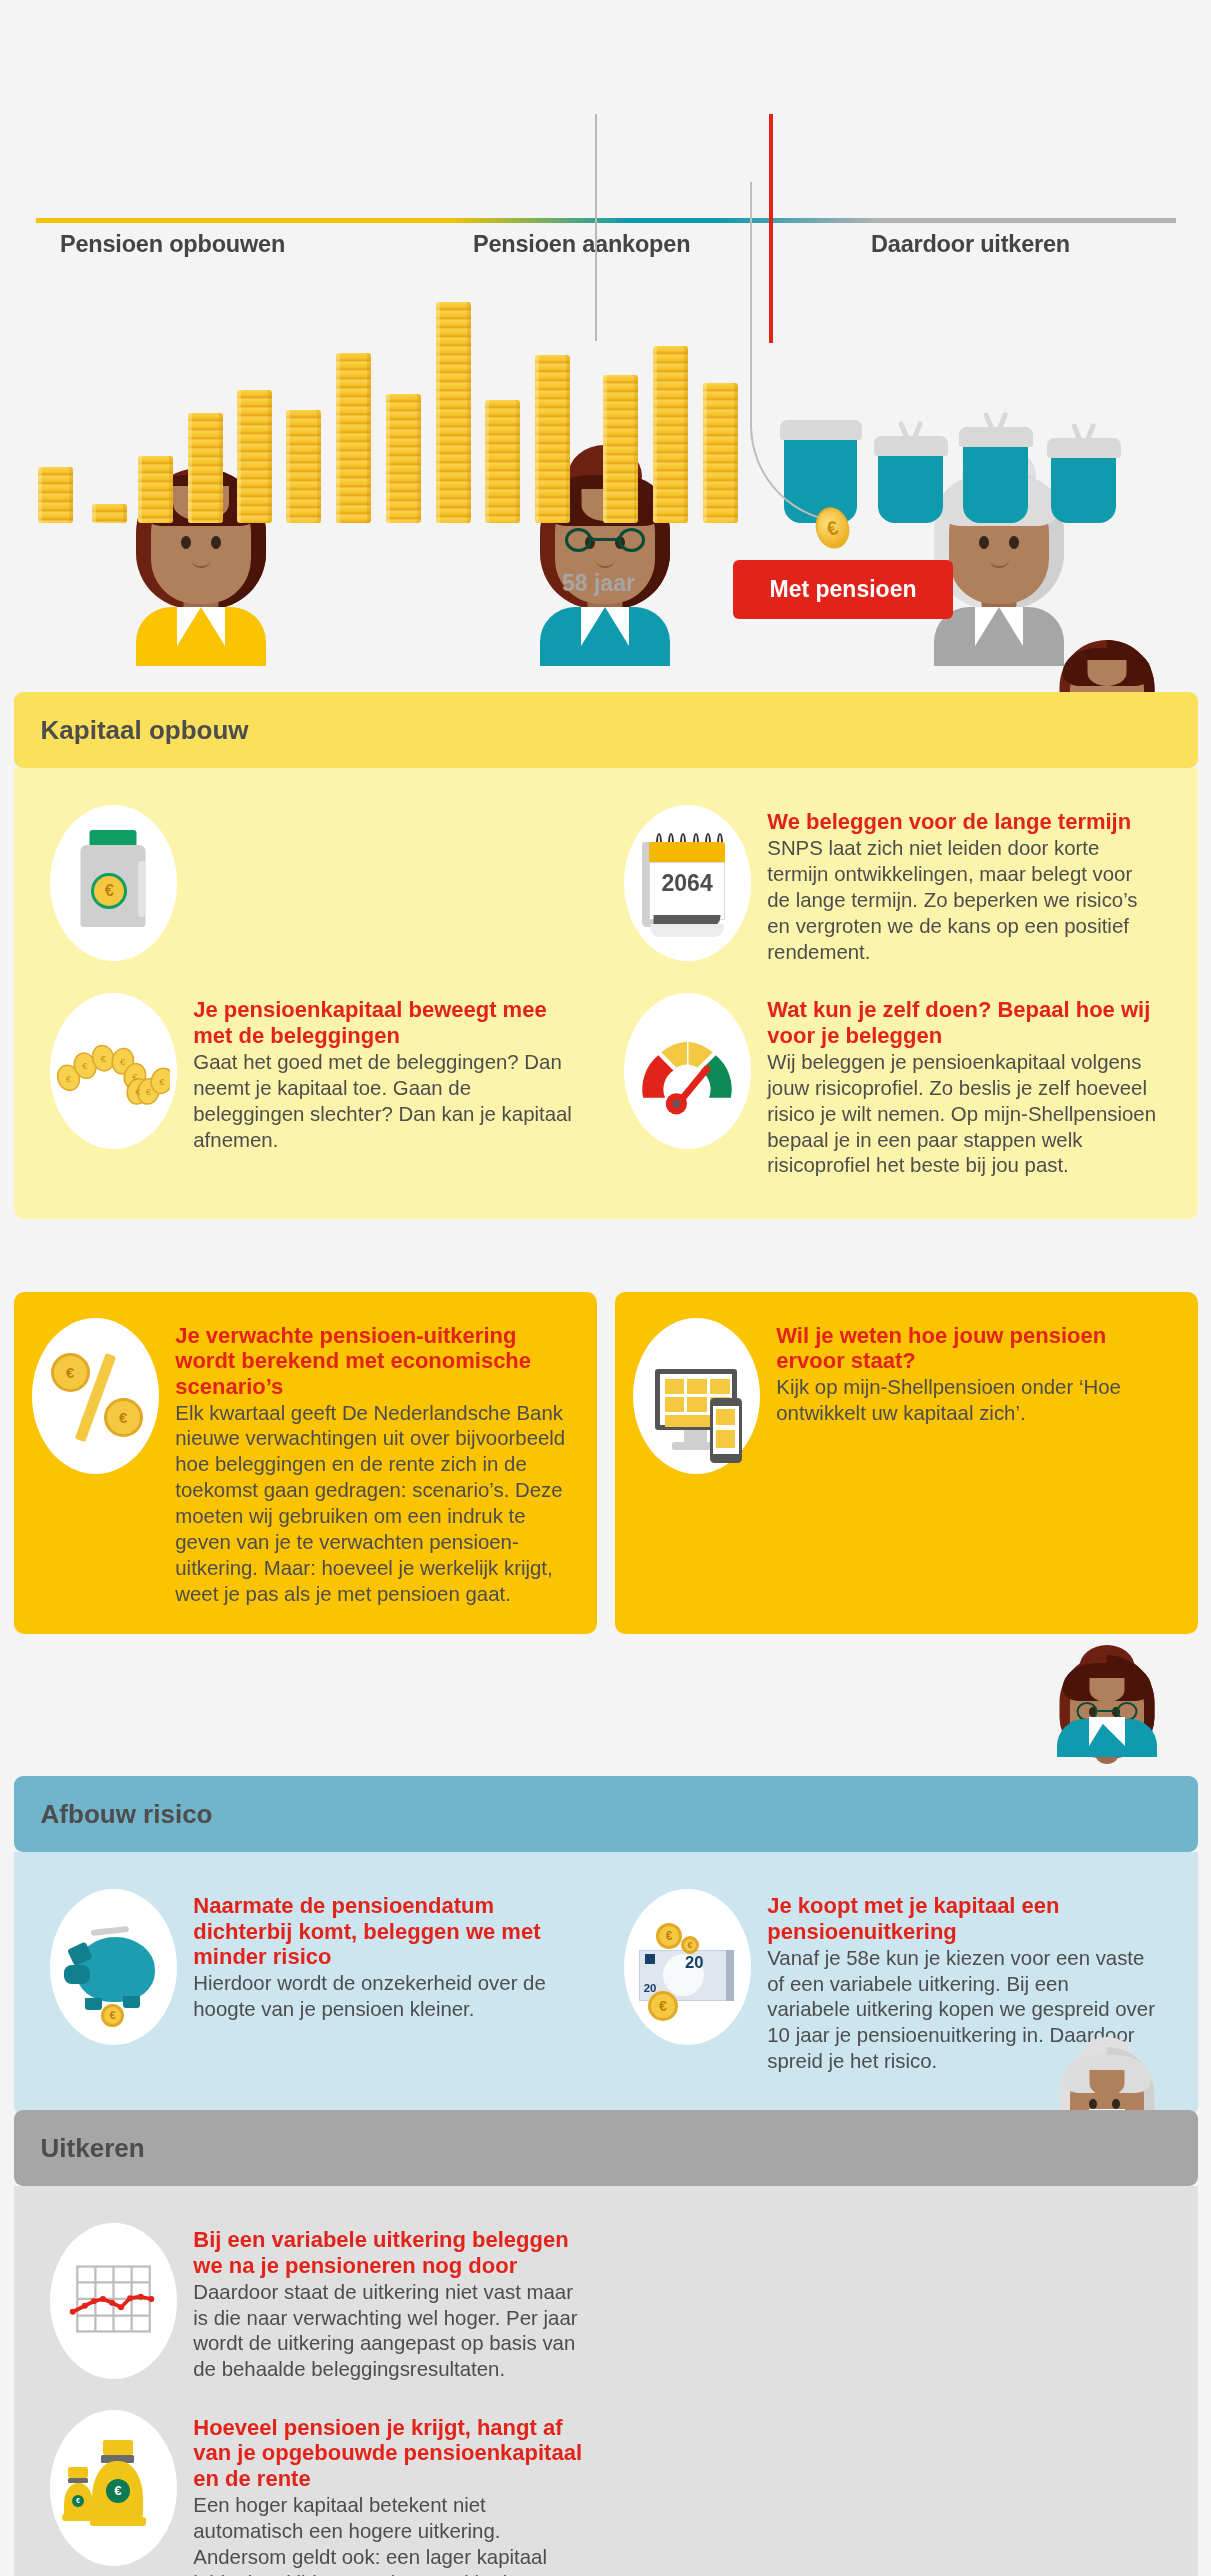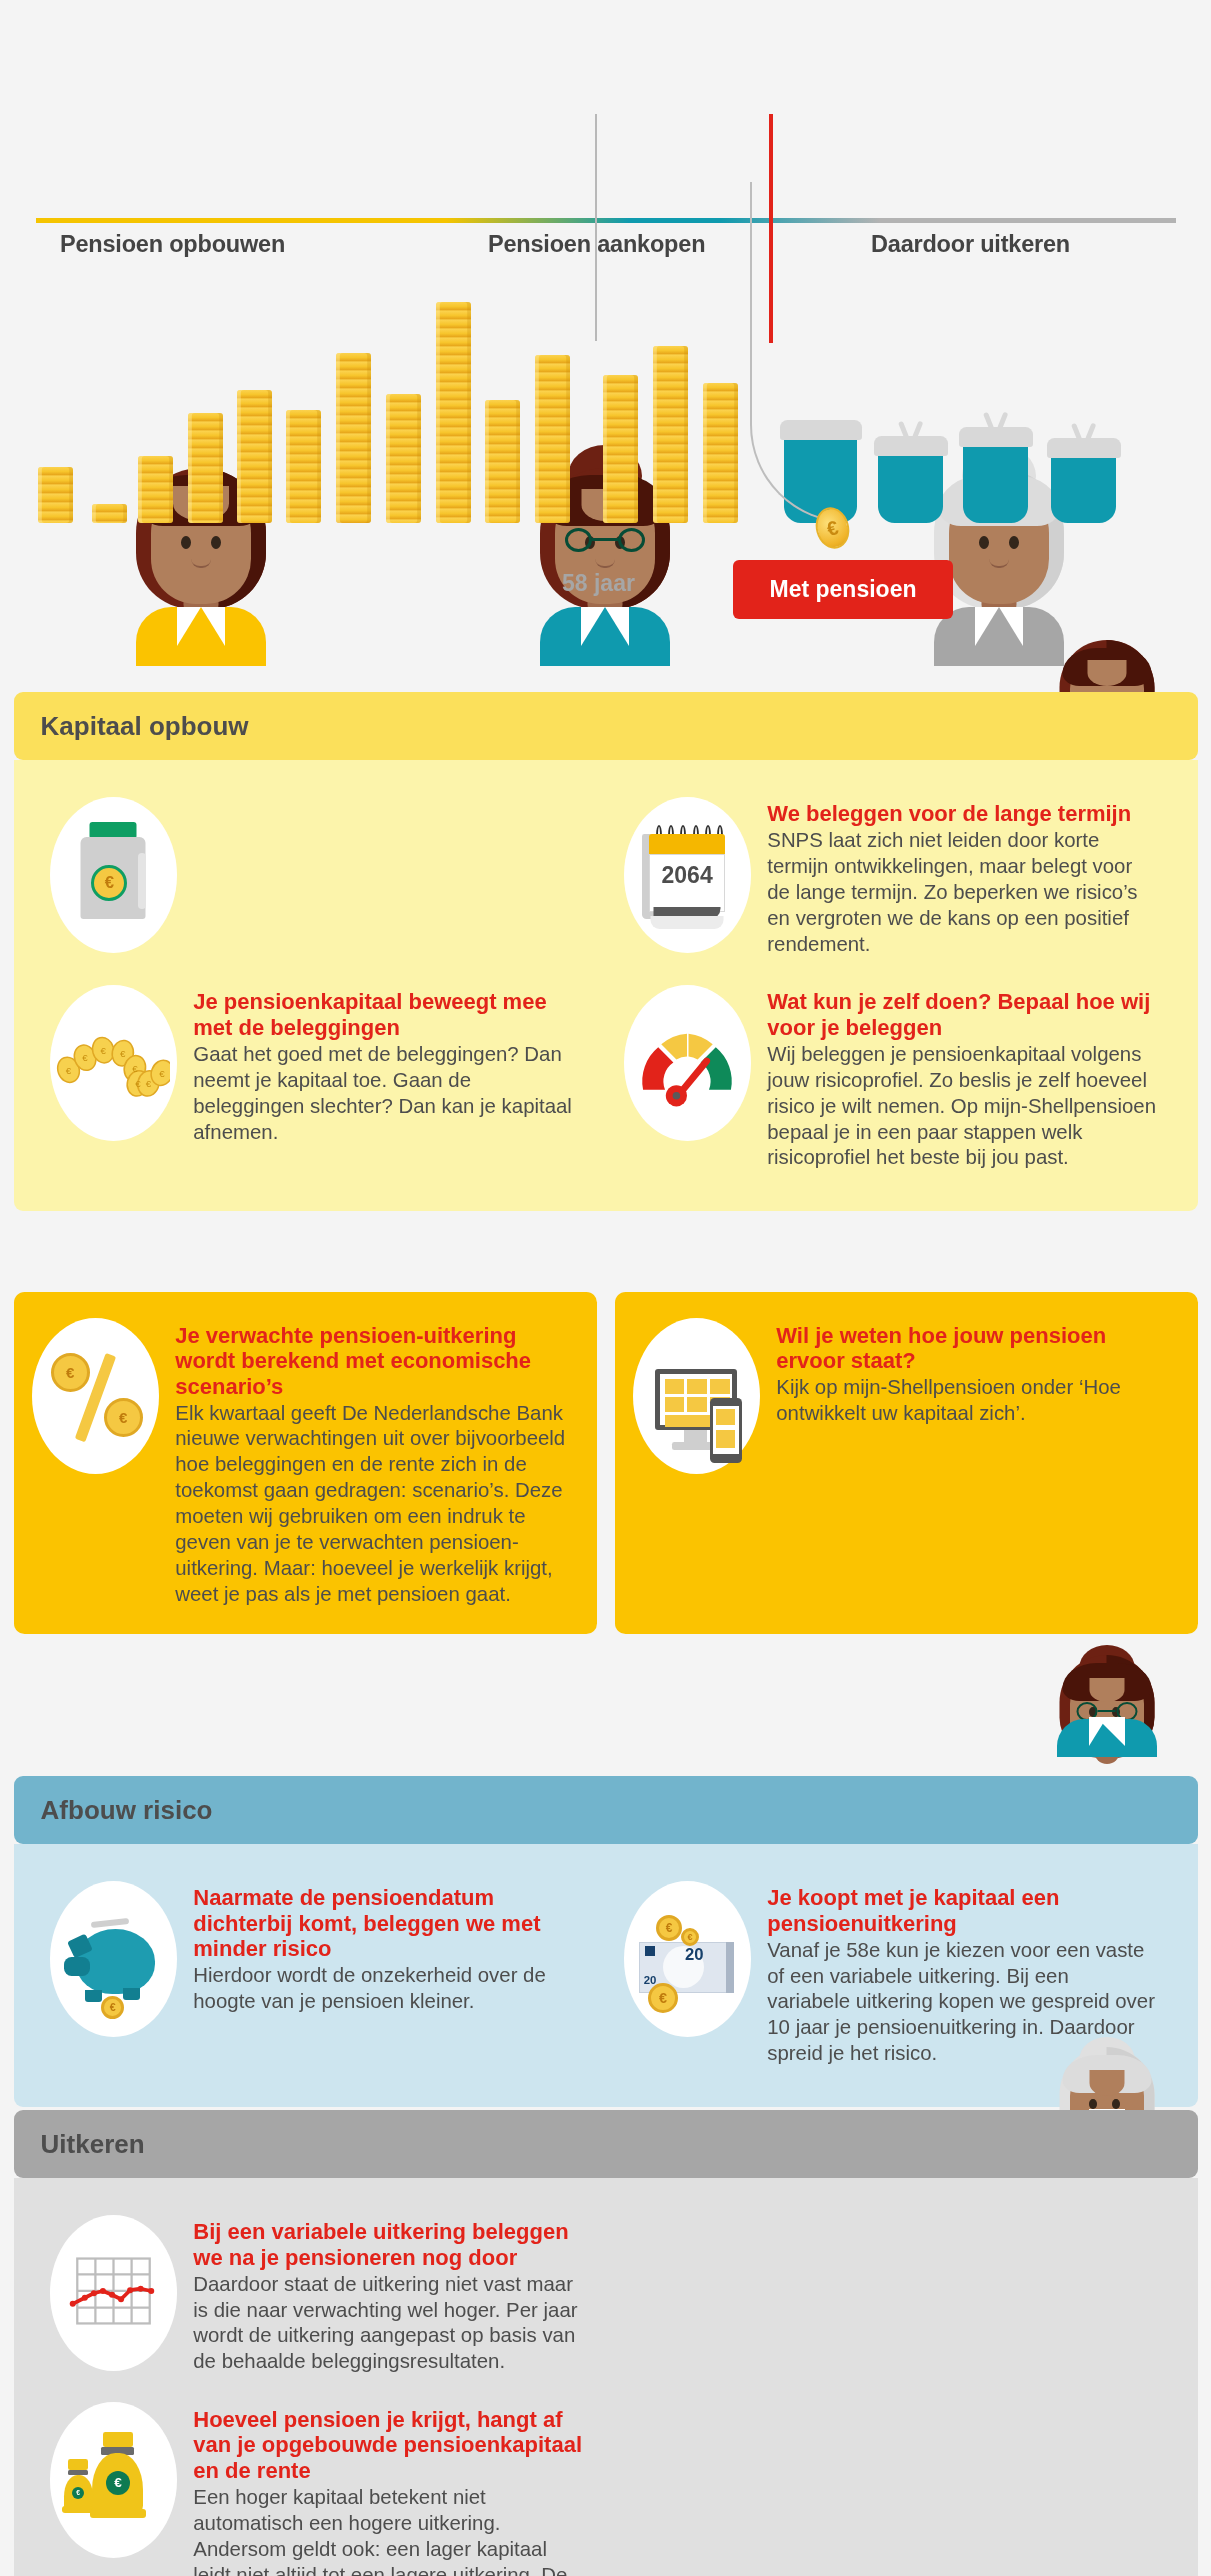--- a/index.html
+++ b/index.html
@@ -275,21 +275,21 @@
   .peeker .glasses .lens { width: 21px; height: 19px; border-width: 2.3px; }
   .peeker .glasses .bridge { left: 21px; top: 7.6px; width: 18px; height: 2.3px; }
   .peeker .body { width: 100px; height: 38px; border-radius: 27px 27px 0 0; }
   .peeker .collar { width: 36px; height: 29px; bottom: 10.6px; }
   .peeker .collar:before { border-width: 0 0 29px 18px; }
   .peeker .collar:after { border-width: 0 29px 29px 0; }
 
   
   .section { position: absolute; left: 13.6px; width: 1184px; }
   .band {
-    height: 68px;
+    height: 76px;
     border-radius: 9px;
     display: flex; align-items: center;
     padding-left: 27px;
     font-size: 26px; font-weight: bold;
     color: #4d4d4d;
     position: relative;
     z-index: 6;
   }
   .panel {
     border-radius: 0 0 9px 9px;
@@ -451,21 +451,21 @@
         <div class="eye r"></div>
         <div class="mouth"></div>
         <div class="body" style="background:#a6a6a6;"></div>
         <div class="collar"></div>
       </div>
     </div>
 
     <div class="baseline"></div>
 
     <div class="stage-label" style="left:60px;">Pensioen opbouwen</div>
-    <div class="stage-label" style="left:488px;">Pensioen aankopen</div>
+    <div class="stage-label" style="left:473px;">Pensioen aankopen</div>
     <div class="stage-label" style="left:871px;">Daardoor uitkeren</div>
 
     <div class="chart">
       <div class="stack" style="left:38px;  height:56px;"></div>
       <div class="stack" style="left:92px; height:19px;"></div>
       <div class="stack" style="left:138px; height:67px;"></div>
       <div class="stack" style="left:188px; height:110px;"></div>
       <div class="stack" style="left:237px; height:133px;"></div>
       <div class="stack" style="left:286px; height:113px;"></div>
       <div class="stack" style="left:336px; height:170px;"></div>

